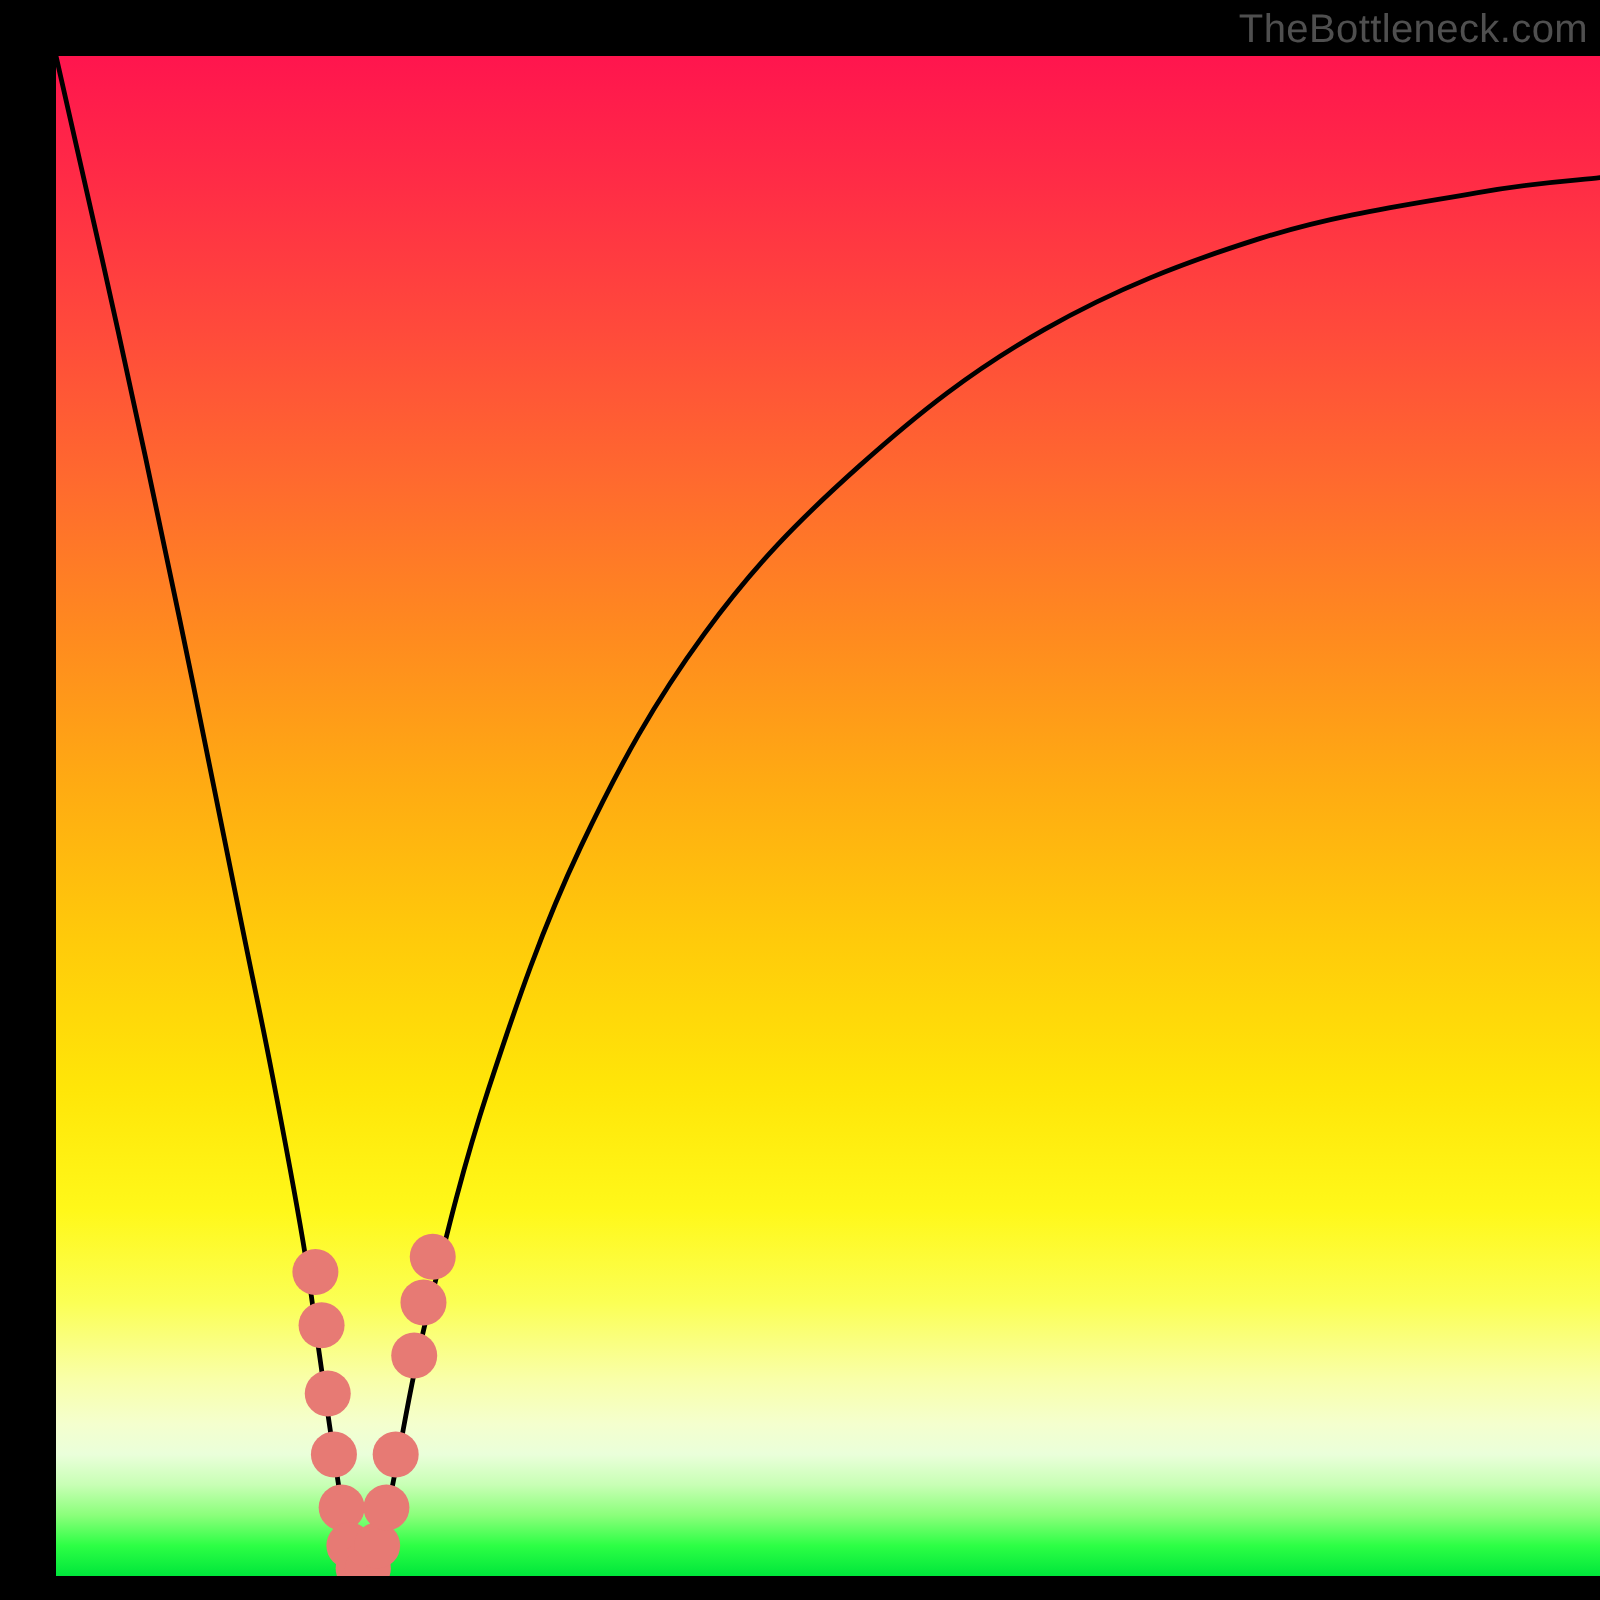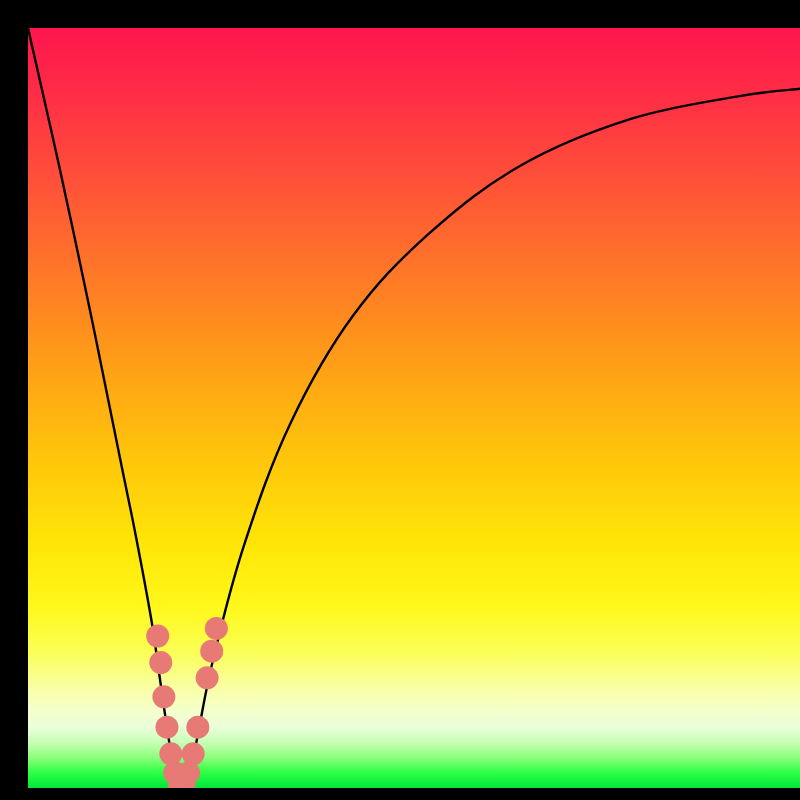--- a/index.html
+++ b/index.html
@@ -87,14 +87,15 @@
           <circle cx="160.57600000000002" cy="744.8" r="11.5" fill="#e77a74"></circle>
           <circle cx="165.208" cy="725.8" r="11.5" fill="#e77a74"></circle>
           <circle cx="169.84" cy="699.2" r="11.5" fill="#e77a74"></circle>
           <circle cx="179.10399999999998" cy="649.8" r="11.5" fill="#e77a74"></circle>
           <circle cx="183.73600000000002" cy="623.2" r="11.5" fill="#e77a74"></circle>
           <circle cx="188.368" cy="600.4" r="11.5" fill="#e77a74"></circle>
         </g>
     </svg>
   </div>
 
+  <div class="watermark">TheBottleneck.com</div>
 
 </div>
 
 </body></html>

